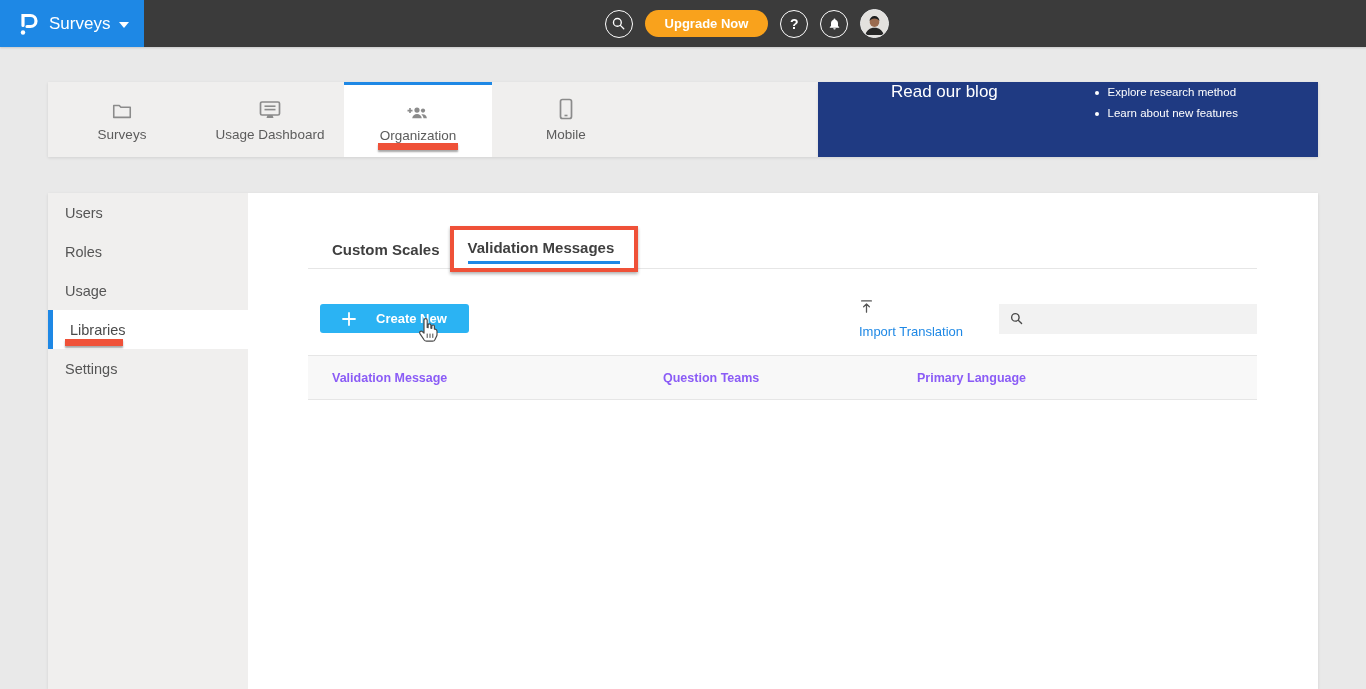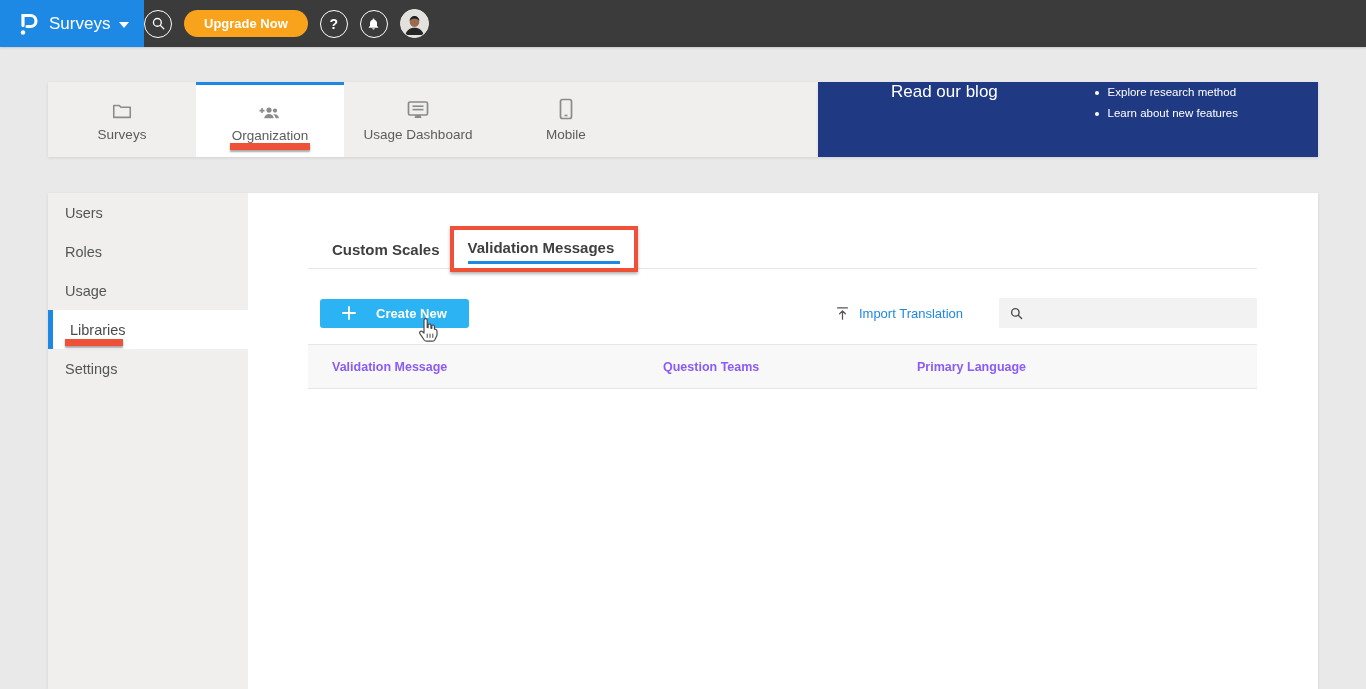--- a/index.html
+++ b/index.html
@@ -15,21 +15,21 @@
   body{
     font-family:"Liberation Sans","DejaVu Sans",sans-serif;
     background:#e9e9e9;
     position:relative;
   }
   
   .topbar{height:47px;display:flex;background:var(--topbar);box-shadow:0 1px 2px rgba(0,0,0,.15);}
   .logo-block{width:144px;background:var(--accent);display:flex;align-items:center;gap:9px;padding-left:18px;cursor:pointer;}
   .logo-block .product{color:#fff;font-size:17px;}
   .caret-down{width:0;height:0;border-left:5px solid transparent;border-right:5px solid transparent;border-top:6px solid #fff;margin-top:2px;}
-  .topbar-right{flex:1;display:flex;align-items:center;justify-content:flex-start;gap:12px;padding-right:16px;}
+  .topbar-right{flex:1;display:flex;align-items:center;justify-content:center;gap:12px;padding-right:16px;}
   .circle-btn{width:28px;height:28px;border-radius:50%;border:1.6px solid #fff;display:flex;align-items:center;justify-content:center;color:#fff;font-weight:bold;font-size:14px;cursor:pointer;background:transparent;}
   .upgrade-btn{background:var(--upgrade);color:#fff;font-size:13px;font-weight:bold;border:none;border-radius:14px;height:27px;padding:0 20px;cursor:pointer;}
   .avatar{width:29px;height:29px;border-radius:50%;border:1.5px solid #eee;overflow:hidden;cursor:pointer;background:#dcdcdc;}
   
   .nav-row{position:absolute;left:48px;right:48px;top:82px;height:75px;display:flex;}
   .nav-tabs{flex:1;background:#f0efee;display:flex;box-shadow:0 1px 3px rgba(0,0,0,.10);}
   .nav-tab{width:148px;display:flex;flex-direction:column;align-items:center;justify-content:center;gap:7px;cursor:pointer;position:relative;color:#5c5c5c;font-size:13.5px;}
   .nav-tab.active{background:#fff;border-top:3px solid var(--accent);}
   .nav-tab .nicon{height:22px;display:flex;align-items:flex-end;}
   .nav-underline{position:absolute;bottom:7px;width:80px;height:7px;background:var(--annotation);box-shadow:0 2px 2px rgba(0,0,0,.35);}
@@ -49,21 +49,21 @@
   .tabs-row{margin-top:32px;display:flex;align-items:center;padding-left:24px;position:relative;height:48px;}
   .ctab{font-size:15px;font-weight:600;color:#3f3f3f;cursor:pointer;}
   .ctab.inactive{margin-right:10px;}
   .annotation-box{border:4px solid var(--annotation);background:#fff;box-shadow:0 2px 3px rgba(0,0,0,.3);padding:9px 14px 0 14px;position:relative;z-index:2;}
   .annotation-box .ctab{display:block;padding:0 6px 5px 0;border-bottom:3px solid var(--accent);margin-bottom:4px;}
   .tabs-divider{height:1px;background:#e6e6e6;margin-top:-5px;position:relative;z-index:1;}
   
   .toolbar{margin-top:29px;display:flex;align-items:center;}
   .create-btn{background:var(--button);color:#fff;border:none;border-radius:3px;height:29px;padding:0 22px;font-size:13px;font-weight:bold;display:flex;align-items:center;gap:20px;cursor:pointer;font-family:inherit;margin-left:12px;}
   .toolbar-right{margin-left:auto;display:flex;align-items:center;}
-  .import-link{display:flex;align-items:center;gap:9px;color:var(--accent);font-size:13px;font-weight:500;cursor:pointer;text-decoration:none;margin-right:36px;}
+  .import-link{display:flex;align-items:flex-start;gap:9px;color:var(--accent);font-size:13px;font-weight:500;cursor:pointer;text-decoration:none;margin-right:36px;flex-direction:column;}
   .content-search{width:258px;height:30px;background:#f2f2f2;display:flex;align-items:center;padding-left:10px;gap:8px;}
   .content-search input{border:none;background:transparent;outline:none;flex:1;font-size:13px;color:#444;font-family:inherit;}
   
   .table-header{margin-top:16px;height:45px;background:#f8f8f8;border-top:1px solid #e6e6e6;border-bottom:1px solid #e6e6e6;display:grid;grid-template-columns:355px 254px auto;align-items:center;}
   .table-header .th{font-size:12.5px;font-weight:bold;color:#8b5cf6;}
   .table-header .th:first-child{padding-left:24px;}
   
   .cursor-overlay{position:absolute;left:414px;top:317px;width:26px;height:28px;z-index:5;pointer-events:none;}
 </style>
 </head>
@@ -114,43 +114,43 @@
 <div class="nav-row">
   <nav class="nav-tabs">
     <div class="nav-tab">
       <span class="nicon">
         <svg width="22" height="19" viewBox="0 0 24 20">
             <path d="M3 4.5 h6 l1.8 2 H21 a0 0 0 0 1 0 0 V17.5 H3 z" fill="none" stroke="#8b8b8b" stroke-width="1.7" stroke-linejoin="round"></path>
           </svg>
       </span>
       <span>Surveys</span>
     </div>
+    <div class="nav-tab">
+      <span class="nicon">
+        <svg width="24" height="20" viewBox="0 0 24 20">
+          <rect x="2.5" y="2" width="19" height="13" rx="1.5" fill="none" stroke="#8b8b8b" stroke-width="1.7"></rect>
+          <line x1="6.5" y1="6.2" x2="17.5" y2="6.2" stroke="#8b8b8b" stroke-width="1.6"></line>
+          <line x1="6.5" y1="9.6" x2="17.5" y2="9.6" stroke="#8b8b8b" stroke-width="1.6"></line>
+          <path d="M9.5 15 h5 l1 3 h-7 z" fill="#8b8b8b"></path>
+        </svg>
+      </span>
+      <span>Usage Dashboard</span>
+    </div>
     <div class="nav-tab active">
       <span class="nicon">
         <svg width="26" height="18" viewBox="0 0 26 17" fill="#8b8b8b">
           <path d="M4.2 6.3V4.6h1.6v1.7h1.7v1.6H5.8v1.7H4.2V7.9H2.5V6.3h1.7z"></path>
           <circle cx="12" cy="6.6" r="2.6"></circle>
           <path d="M7.2 14.8c.3-2.6 2.3-4.2 4.8-4.2s4.5 1.6 4.8 4.2z"></path>
           <circle cx="18" cy="7.1" r="2.1"></circle>
           <path d="M17.6 10.7c2.3 0 4 1.5 4.3 4.1h-3.4c-.2-1.6-1-2.9-2.1-3.7.4-.3.8-.4 1.2-.4z"></path>
         </svg>
       </span>
       <span>Organization</span>
       <span class="nav-underline"></span>
-    </div>
-    <div class="nav-tab">
-      <span class="nicon">
-        <svg width="24" height="20" viewBox="0 0 24 20">
-          <rect x="2.5" y="2" width="19" height="13" rx="1.5" fill="none" stroke="#8b8b8b" stroke-width="1.7"></rect>
-          <line x1="6.5" y1="6.2" x2="17.5" y2="6.2" stroke="#8b8b8b" stroke-width="1.6"></line>
-          <line x1="6.5" y1="9.6" x2="17.5" y2="9.6" stroke="#8b8b8b" stroke-width="1.6"></line>
-          <path d="M9.5 15 h5 l1 3 h-7 z" fill="#8b8b8b"></path>
-        </svg>
-      </span>
-      <span>Usage Dashboard</span>
     </div>
     <div class="nav-tab">
       <span class="nicon">
         <svg width="14" height="22" viewBox="0 0 14 22">
           <rect x="1.5" y="1.5" width="11" height="19" rx="2" fill="none" stroke="#8b8b8b" stroke-width="1.7"></rect>
           <line x1="5.5" y1="17.5" x2="8.5" y2="17.5" stroke="#8b8b8b" stroke-width="1.6"></line>
         </svg>
       </span>
       <span>Mobile</span>
     </div>

